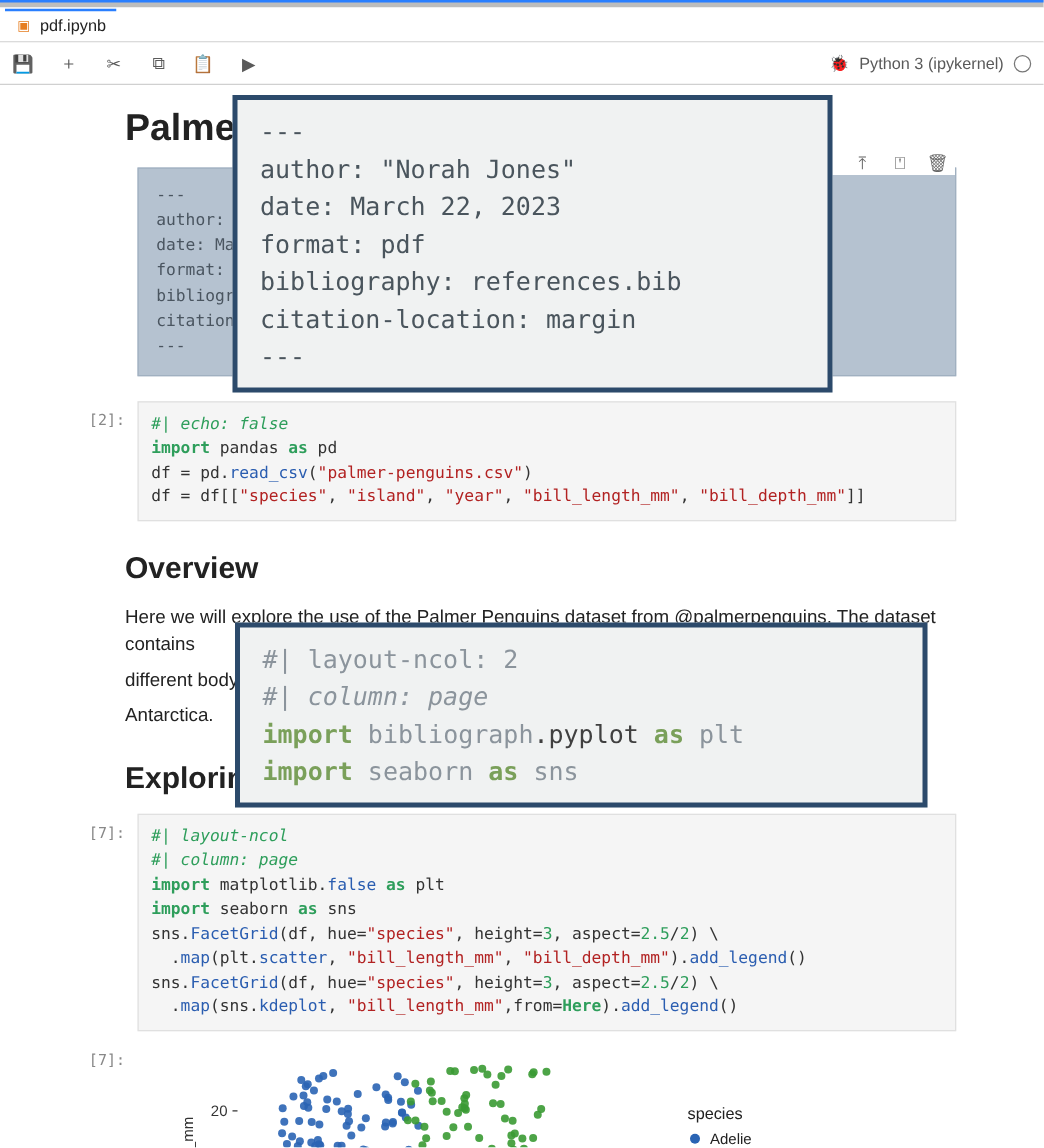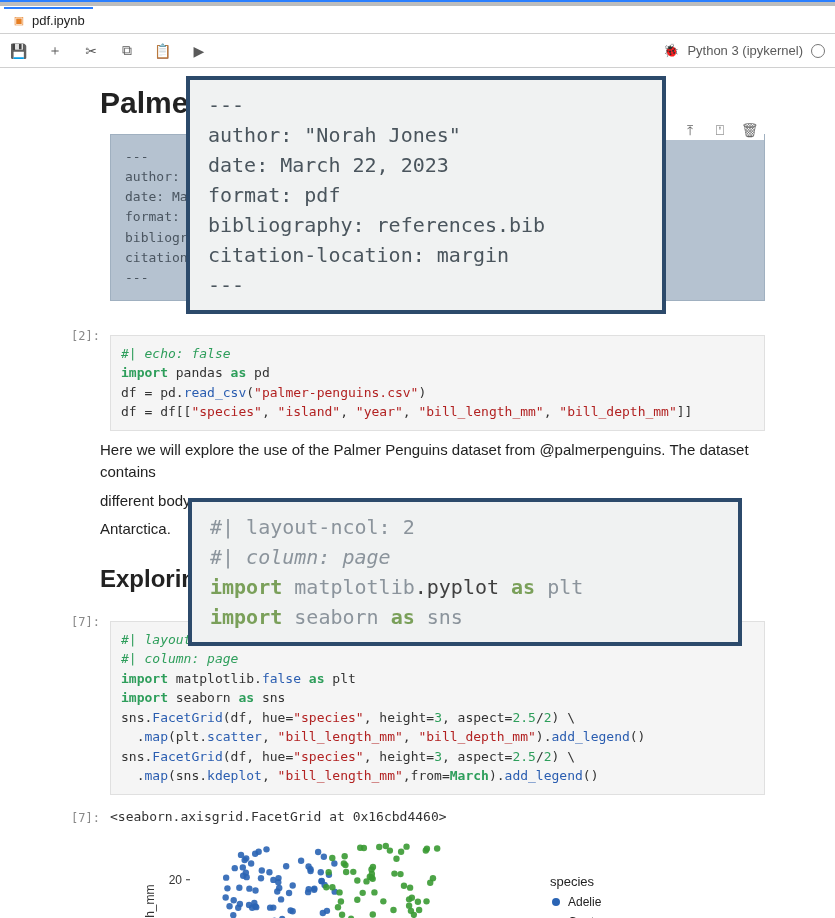--- a/index.html
+++ b/index.html
@@ -115,21 +115,20 @@
   .code-input {
     background: #f5f5f5;
     border: 1px solid #e0e0e0;
     padding: 8px 10px;
     font-family: ui-monospace, Menlo, Consolas, monospace;
     font-size: 13px;
     line-height: 1.5;
     white-space: pre;
     color: #333;
     overflow: hidden;
-    margin-top: 14px;
   }
   .tok-cmt-it { color: #2e9e5b; font-style: italic; }
   .tok-kw { color: #2e9e5b; font-weight: bold; }
   .tok-str { color: #b22222; }
   .tok-fn, .tok-attr { color: #2a5db0; }
   .tok-num { color: #2e9e5b; }
   .tok-bool { color: #2e9e5b; font-weight: bold; }
 
   .md-cell {
     position: relative;
@@ -251,44 +250,44 @@
   <div class="cell-row">
     <div class="prompt">[2]:</div>
     <div class="cell-body">
       <div class="code-input"><span class="tok-cmt-it">#| echo: false</span>
 <span class="tok-kw">import</span><span> pandas </span><span class="tok-kw">as</span><span> pd</span>
 <span>df = pd.</span><span class="tok-fn">read_csv</span><span>(</span><span class="tok-str">"palmer-penguins.csv"</span><span>)</span>
 <span>df = df[[</span><span class="tok-str">"species"</span><span>, </span><span class="tok-str">"island"</span><span>, </span><span class="tok-str">"year"</span><span>, </span><span class="tok-str">"bill_length_mm"</span><span>, </span><span class="tok-str">"bill_depth_mm"</span><span>]]</span></div>
     </div>
   </div>
 
+  <h2 class="section">Overview</h2>
   <p class="body">Here we will explore the use of the Palmer Penguins dataset from @palmerpenguins. The dataset contains</p>
   <p class="body">different body m</p>
   <p class="body">Antarctica.</p>
 
   <h2 class="section">Exploring</h2>
 
   <div class="cell-row">
     <div class="prompt">[7]:</div>
     <div class="cell-body">
       <div class="code-input"><span class="tok-cmt-it">#| layout-ncol</span>
 <span class="tok-cmt-it">#| column: page</span>
 <span class="tok-kw">import</span><span> matplotlib.</span><span class="tok-fn">false</span><span> </span><span class="tok-kw">as</span><span> plt</span>
 <span class="tok-kw">import</span><span> seaborn </span><span class="tok-kw">as</span><span> sns</span>
 <span>sns.</span><span class="tok-fn">FacetGrid</span><span>(df, hue=</span><span class="tok-str">"species"</span><span>, height=</span><span class="tok-num">3</span><span>, aspect=</span><span class="tok-num">2.5</span><span>/</span><span class="tok-num">2</span><span>) \</span>
 <span>  .</span><span class="tok-fn">map</span><span>(plt.</span><span class="tok-fn">scatter</span><span>, </span><span class="tok-str">"bill_length_mm"</span><span>, </span><span class="tok-str">"bill_depth_mm"</span><span>).</span><span class="tok-fn">add_legend</span><span>()</span>
 <span>sns.</span><span class="tok-fn">FacetGrid</span><span>(df, hue=</span><span class="tok-str">"species"</span><span>, height=</span><span class="tok-num">3</span><span>, aspect=</span><span class="tok-num">2.5</span><span>/</span><span class="tok-num">2</span><span>) \</span>
-<span>  .</span><span class="tok-fn">map</span><span>(sns.</span><span class="tok-fn">kdeplot</span><span>, </span><span class="tok-str">"bill_length_mm"</span><span>,from=</span><span class="tok-bool">March</span><span>).</span><span class="tok-fn">add_legend</span><span>()</span></div>
+<span>  .</span><span class="tok-fn">map</span><span>(sns.</span><span class="tok-fn">kdeplot</span><span>, </span><span class="tok-str">"bill_length_mm"</span><span>,from=</span><span class="tok-bool">Here</span><span>).</span><span class="tok-fn">add_legend</span><span>()</span></div>
     </div>
   </div>
 
   <div class="cell-row">
     <div class="prompt">[7]:</div>
     <div class="cell-body">
-      <div class="output-text">&lt;seaborn.axisgrid.FacetGrid at 0x16cbd4460&gt;</div>
       <svg class="chart" width="520" height="190" viewBox="0 0 520 190">
           <line x1="46" y1="137.25" x2="50" y2="137.25" stroke="#333" stroke-width="1"></line>
           <text x="42" y="141.25" text-anchor="end" font-size="12" fill="#333">16</text>
           <line x1="46" y1="93.5" x2="50" y2="93.5" stroke="#333" stroke-width="1"></line>
           <text x="42" y="97.5" text-anchor="end" font-size="12" fill="#333">18</text>
           <line x1="46" y1="49.75" x2="50" y2="49.75" stroke="#333" stroke-width="1"></line>
           <text x="42" y="53.75" text-anchor="end" font-size="12" fill="#333">20</text>
           <text x="14" y="93.5" text-anchor="middle" font-size="12" fill="#333" transform="rotate(-90 14 93.5)">bill_depth_mm</text>
           <circle cx="105.81803840877916" cy="42.78038194444444" r="3.2" fill="#2a64b4" fill-opacity="0.9"></circle>
           <circle cx="94.7630315500686" cy="38.12654320987654" r="3.2" fill="#2a64b4" fill-opacity="0.9"></circle>
@@ -489,16 +488,16 @@
   <div class="callout top">---
 author: "Norah Jones"
 date: March 22, 2023
 format: pdf
 bibliography: references.bib
 citation-location: margin
 ---</div>
 
   <div class="callout mid"><span class="call-plain" style="margin-top:40px;">#| layout-ncol: 2</span>
 <span class="call-plain" style="font-style:italic;">#| column: page</span>
-<span class="call-kw">import </span><span class="call-plain">matplotlib</span><span class="call-attr">.pyplot </span><span class="call-kw">as </span><span class="call-plain">plt</span>
+<span class="call-kw">import </span><span class="call-plain">bibliograph</span><span class="call-attr">.pyplot </span><span class="call-kw">as </span><span class="call-plain">plt</span>
 <span class="call-kw">import </span><span class="call-plain">seaborn </span><span class="call-kw">as </span><span class="call-plain">sns</span></div>
 
 </div>
 
 </body></html>

